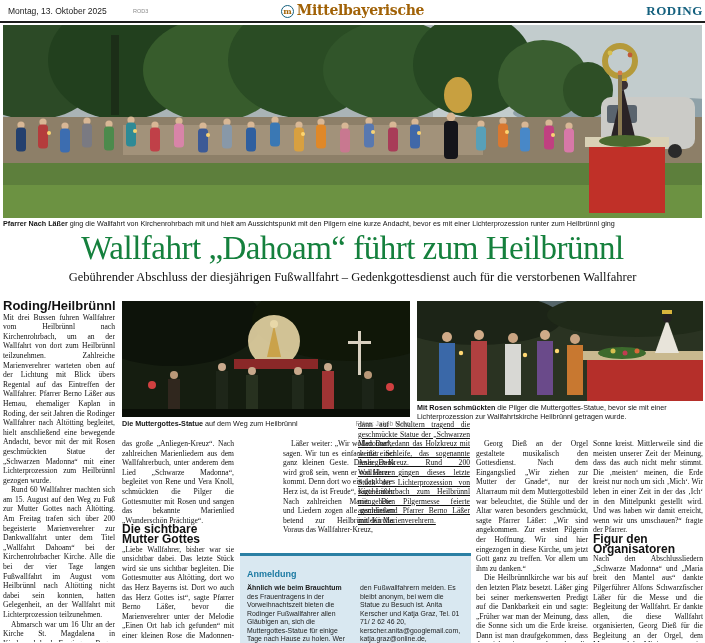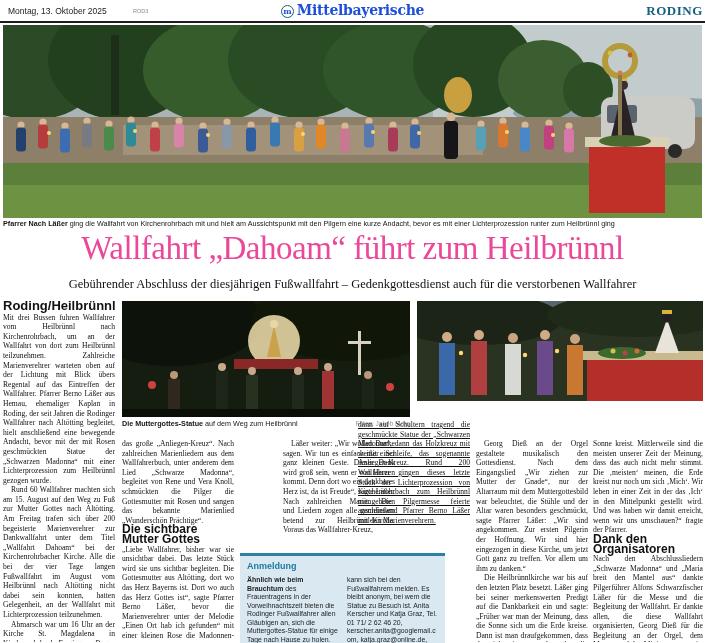--- a/index.html
+++ b/index.html
@@ -10,21 +10,21 @@
   }
   
   .hdr { position:absolute; left:0; top:0; width:705px; height:21px;
          border-bottom:2px solid #1c1c1c;padding-left:32px; }
   .hdr-date { position:absolute; left:8px; top:6px;
               font:8.5px "Liberation Sans", sans-serif; color:#222; }
   .hdr-code { position:absolute; left:133px; top:8px;
               font:5.5px "Liberation Sans", sans-serif; color:#8a8a8a; }
   .masthead { position:absolute; left:0; top:2px; width:705px; text-align:center;
               font-family:"DejaVu Serif", serif; font-weight:bold;
-              font-size:14px; color:#1d4ed8; letter-spacing:-0.3px; }
+              font-size:14px; color:#a16207; letter-spacing:-0.3px; }
   .m-badge { display:inline-block; width:11px; height:11px; line-height:11px;
              border:1px solid #14607e; border-radius:50%; font-size:8px;
              vertical-align:1px; margin-right:3px; }
   .hdr-right { position:absolute; right:8px; top:3px;
                font-family:"Liberation Serif", serif; font-weight:bold; font-size:13px; }
   .hdr-right .sec { color:#14607e; letter-spacing:0.5px; }
   .hdr-right .pg  { color:#1a1a1a; margin-left:10px; }
   
   .photo { position:absolute; display:block; }
   .photo svg { display:block; }
@@ -33,38 +33,38 @@
   .cap b { font-weight:bold; }
   .topcap { position:absolute; left:3px; top:220px; width:699px;
             white-space:nowrap; overflow:hidden; }
   .credit { color:#949494; font-size:6.6px; }
   .capA { position:absolute; left:122px; top:420px; width:288px;
           display:flex; justify-content:space-between; align-items:baseline; }
   .capB { position:absolute; left:417px; top:404px; width:286px; }
   
   .headline { position:absolute; left:0; top:231px; width:705px; margin:0;
               font:400 33px/1.05 "Liberation Serif", serif; text-align:center;
-              color:#ec4899; letter-spacing:-0.5px; }
-  .subheadline { position:absolute; left:0; top:277px; width:705px; margin:0;
+              color:#15803d; letter-spacing:-0.5px; }
+  .subheadline { position:absolute; left:0; top:270px; width:705px; margin:0;
                  font:400 12.5px/1.2 "Liberation Serif", serif; text-align:center;
                  color:#111; }
   
   .col { position:absolute; font:7.6px/9.6px "Liberation Serif", serif;
          text-align:justify; overflow:hidden; }
   .col p { margin:0; }
   .col p.ind { text-indent:8px; }
   .leadin { font-family:"Liberation Sans", sans-serif; font-weight:bold;
             font-size:13px;margin-top:16px; }
   .subhead { font-family:"Liberation Sans", sans-serif; font-weight:bold;
              font-size:12px; margin:8px 0 4px; text-align:left; text-indent:0; }
   .byline { float:right; font-style:italic; }
   
-  .infobox { position:absolute; left:240px; top:553px; width:205px; height:90px;
+  .infobox { position:absolute; left:240px; top:553px; width:231px; height:90px;
              box-sizing:border-box; background:#d9e8f1; border-top:3px solid #2b80a4;
-             padding:5px 7px 4px; overflow:hidden; }
+             padding:13px 7px 4px; overflow:hidden; }
   .infobox h3 { margin:0 0 5px; font:bold 9px "Liberation Sans", sans-serif;
                 color:#1d7aa2; }
   .infobox .ibody { columns:2; column-gap:9px;
                     font:6.9px/8.5px "Liberation Sans", sans-serif;
                     text-align:left; color:#222; word-wrap:break-word; }
   .infobox .ibody b { font-weight:bold; }
 </style>
 </head>
 <body>
 
@@ -255,20 +255,23 @@
         <circle cx="208" cy="52" r="2.5" fill="#c03c50"></circle>
         <circle cx="220" cy="50" r="2.5" fill="#d86838"></circle>
       </g>
       <g fill="#ffd873">
         <circle cx="44" cy="52" r="2.2"></circle>
           <circle cx="108" cy="54" r="2.2"></circle>
           <circle cx="140" cy="50" r="2.2"></circle>
       </g>
     </svg>
   </div>
+  <div class="cap capB">
+    <b>Mit Rosen schmückten</b><span> die Pilger die Muttergottes-Statue, bevor sie mit einer Lichterprozession zur Wallfahrtskirche Heilbrünnl getragen wurde.</span>
+  </div>
 
   <div class="col" style="left:122px; top:439px; width:112px; height:202px;">
     <p>das große „Anliegen-Kreuz“. Nach zahlreichen Marienliedern aus dem Wallfahrerbuch, unter anderem dem Lied „Schwarze Madonna“, begleitet von Rene und Vera Knoll, schmückten die Pilger die Gottesmutter mit Rosen und sangen das bekannte Marienlied „Wunderschön Prächtige“.</p>
     <p class="subhead">Die sichtbare Mutter Gottes</p>
     <p>„Liebe Wallfahrer, bisher war sie unsichtbar dabei. Das letzte Stück wird sie uns sichtbar begleiten. Die Gottesmutter aus Altötting, dort wo das Herz Bayerns ist. Dort wo auch das Herz Gottes ist“, sagte Pfarrer Berno Läßer, bevor die Marienverehrer unter der Melodie „Einen Ort hab ich gefunden“ mit einer kleinen Rose die Madonnen-Statue schmückten.</p>
   </div>
 
   <div class="col" style="left:240px; top:439px; width:112px; height:110px;margin-left:43px;">
     <p class="ind">Läßer weiter: „Wir wollen Danke sagen. Wir tun es einfach mit einer ganz kleinen Geste. Dieser Dank wird groß sein, wenn er von Herzen kommt. Denn dort wo ein dankbares Herz ist, da ist Freude“, sagte Läßer. Nach zahlreichen Mariengebeten und Liedern zogen alle gemeinsam betend zur Heilbrünnl-Kirche. Voraus das Wallfahrer-Kreuz,</p>
   </div>
@@ -284,17 +287,17 @@
     </div>
   </div>
 
   <div class="col" style="left:476px; top:439px; width:112px; height:203px;">
     <p class="ind">Georg Dieß an der Orgel gestaltete musikalisch den Gottesdienst. Nach dem Eingangslied „Wir ziehen zur Mutter der Gnade“, nur der Altarraum mit dem Muttergottesbild war beleuchtet, die Stühle und der Altar waren besonders geschmückt, sagte Pfarrer Läßer: „Wir sind angekommen. Zur ersten Pilgerin der Hoffnung. Wir sind hier eingezogen in diese Kirche, um jetzt Gott ganz zu treffen. Vor allem um ihm zu danken.“</p>
     <p class="ind">Die Heilbrünnlkirche war bis auf den letzten Platz besetzt. Läßer ging bei seiner merkenswerten Predigt auf die Dankbarkeit ein und sagte: „Früher war man der Meinung, dass die Sonne sich um die Erde kreise. Dann ist man draufgekommen, dass das nicht stimmt, sondern, dass die Erde sich um die</p>
   </div>
 
   <div class="col" style="left:593px; top:439px; width:110px; height:203px;">
     <p>Sonne kreist. Mittlerweile sind die meisten unserer Zeit der Meinung, dass das auch nicht mehr stimmt. Die ‚meisten‘ meinen, die Erde kreist nur noch um sich ‚Mich‘. Wir leben in einer Zeit in der das ‚Ich‘ in den Mittelpunkt gestellt wird. Und was haben wir damit erreicht, wenn wir uns umschauen?“ fragte der Pfarrer.</p>
-    <p class="subhead">Dank den Organisatoren</p>
+    <p class="subhead">Figur den Organisatoren</p>
     <p><span>Nach den Abschlussliedern „Schwarze Madonna“ und „Maria breit den Mantel aus“ dankte Pilgerführer Alfons Schwarzfischer Läßer für die Messe und die Begleitung der Wallfahrt. Er dankte allen, die diese Wallfahrt organisierten, Georg Dieß für die Begleitung an der Orgel, dem Mesner und den Ministranten.</span> <span class="byline">rjm</span></p>
   </div>
 
 </div>
 
 </body></html>

